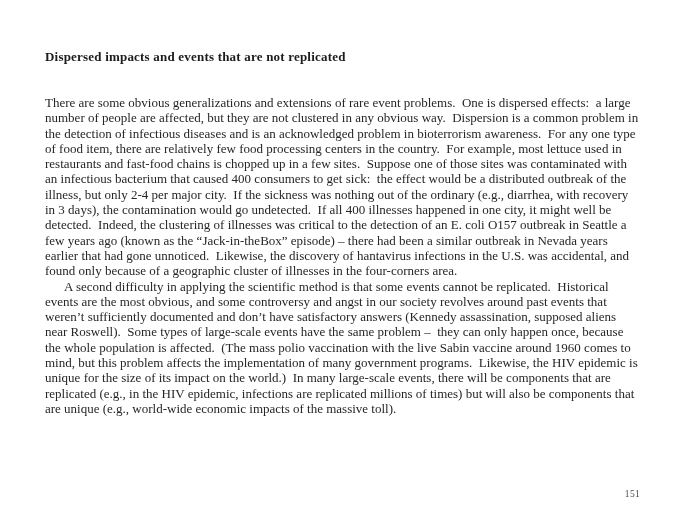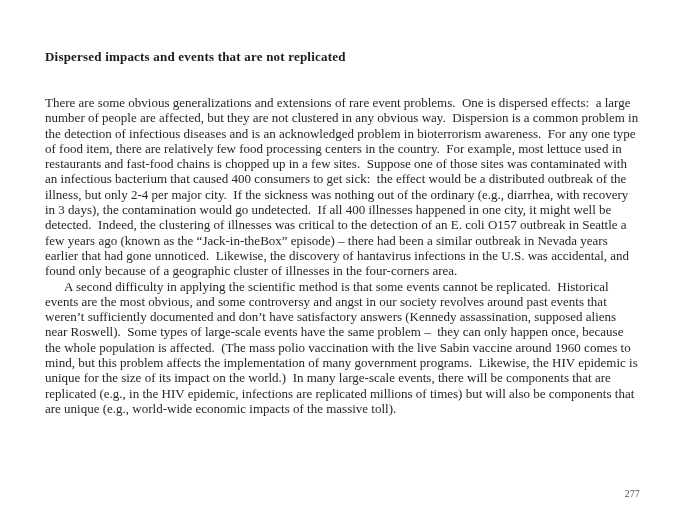--- a/index.html
+++ b/index.html
@@ -51,14 +51,14 @@
 </head>
 <body>
 
 <div class="page">
   <h1 class="page-title">Dispersed impacts and events that are not replicated</h1>
 
   <p class="body-par">There are some obvious generalizations and extensions of rare event problems.  One is dispersed effects:  a large number of people are affected, but they are not clustered in any obvious way.  Dispersion is a common problem in the detection of infectious diseases and is an acknowledged problem in bioterrorism awareness.  For any one type of food item, there are relatively few food processing centers in the country.  For example, most lettuce used in restaurants and fast-food chains is chopped up in a few sites.  Suppose one of those sites was contaminated with an infectious bacterium that caused 400 consumers to get sick:  the effect would be a distributed outbreak of the illness, but only 2-4 per major city.  If the sickness was nothing out of the ordinary (e.g., diarrhea, with recovery in 3 days), the contamination would go undetected.  If all 400 illnesses happened in one city, it might well be detected.  Indeed, the clustering of illnesses was critical to the detection of an E. coli O157 outbreak in Seattle a few years ago (known as the “Jack-in-theBox” episode) – there had been a similar outbreak in Nevada years earlier that had gone unnoticed.  Likewise, the discovery of hantavirus infections in the U.S. was accidental, and found only because of a geographic cluster of illnesses in the four-corners area.</p>
 
   <p class="body-par indented">A second difficulty in applying the scientific method is that some events cannot be replicated.  Historical events are the most obvious, and some controversy and angst in our society revolves around past events that weren’t sufficiently documented and don’t have satisfactory answers (Kennedy assassination, supposed aliens near Roswell).  Some types of large-scale events have the same problem –  they can only happen once, because the whole population is affected.  (The mass polio vaccination with the live Sabin vaccine around 1960 comes to mind, but this problem affects the implementation of many government programs.  Likewise, the HIV epidemic is unique for the size of its impact on the world.)  In many large-scale events, there will be components that are replicated (e.g., in the HIV epidemic, infections are replicated millions of times) but will also be components that are unique (e.g., world-wide economic impacts of the massive toll).</p>
 
-  <div class="page-number">277</div>
+  <div class="page-number">151</div>
 </div>
 
 </body></html>

